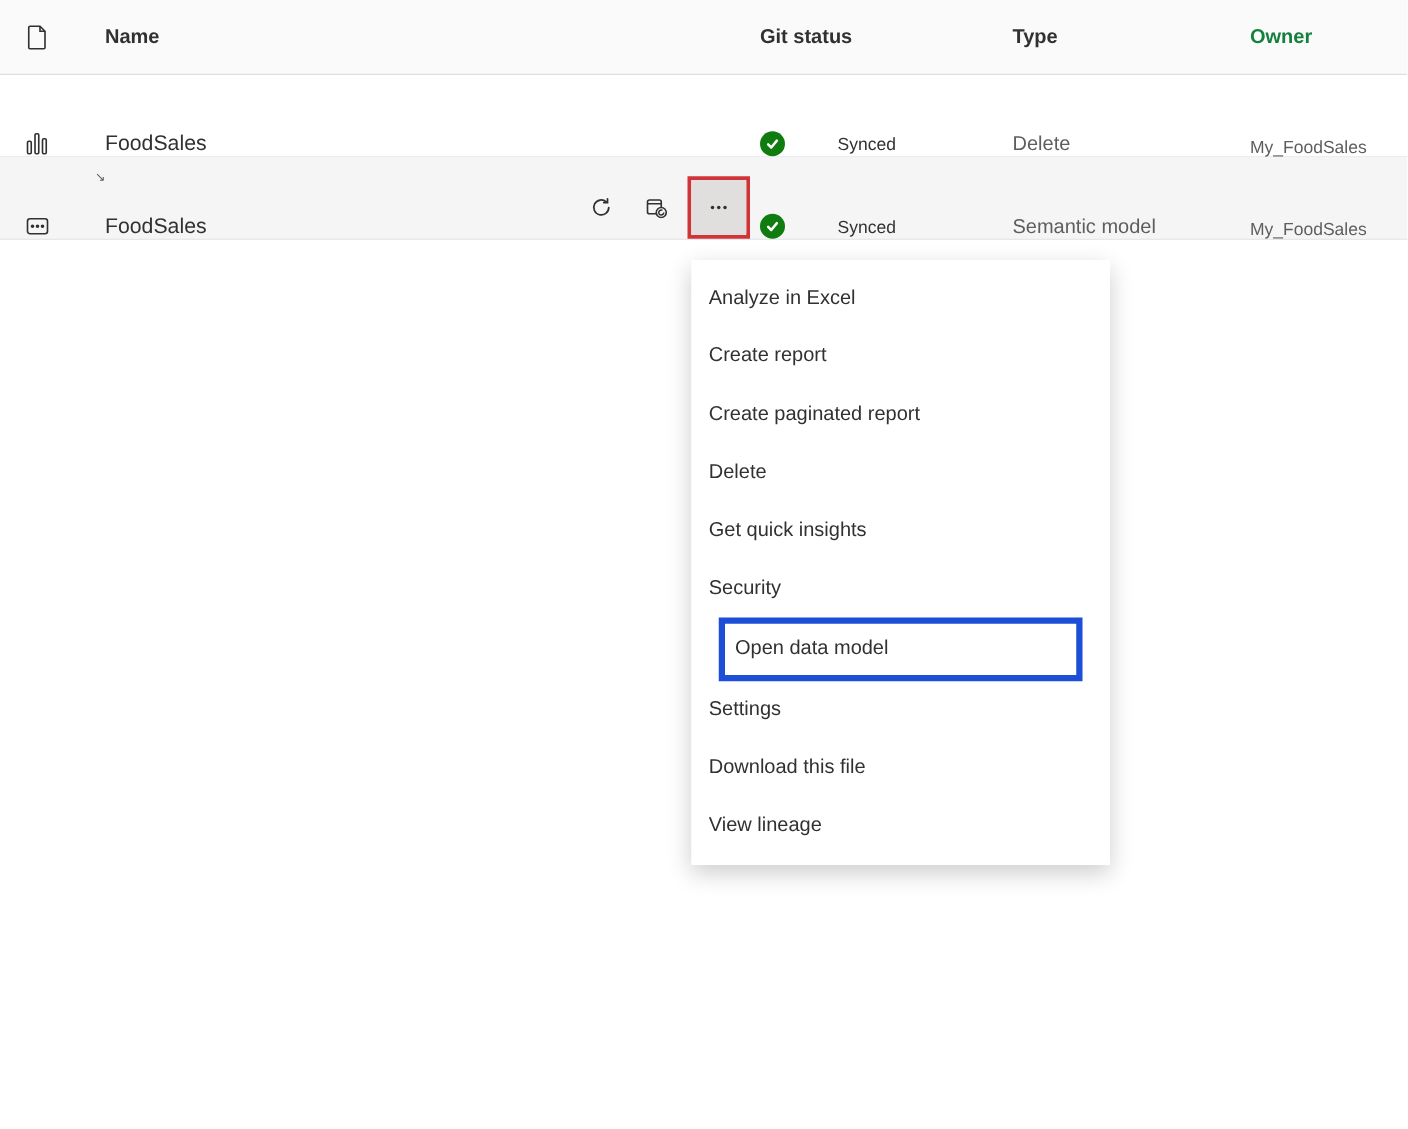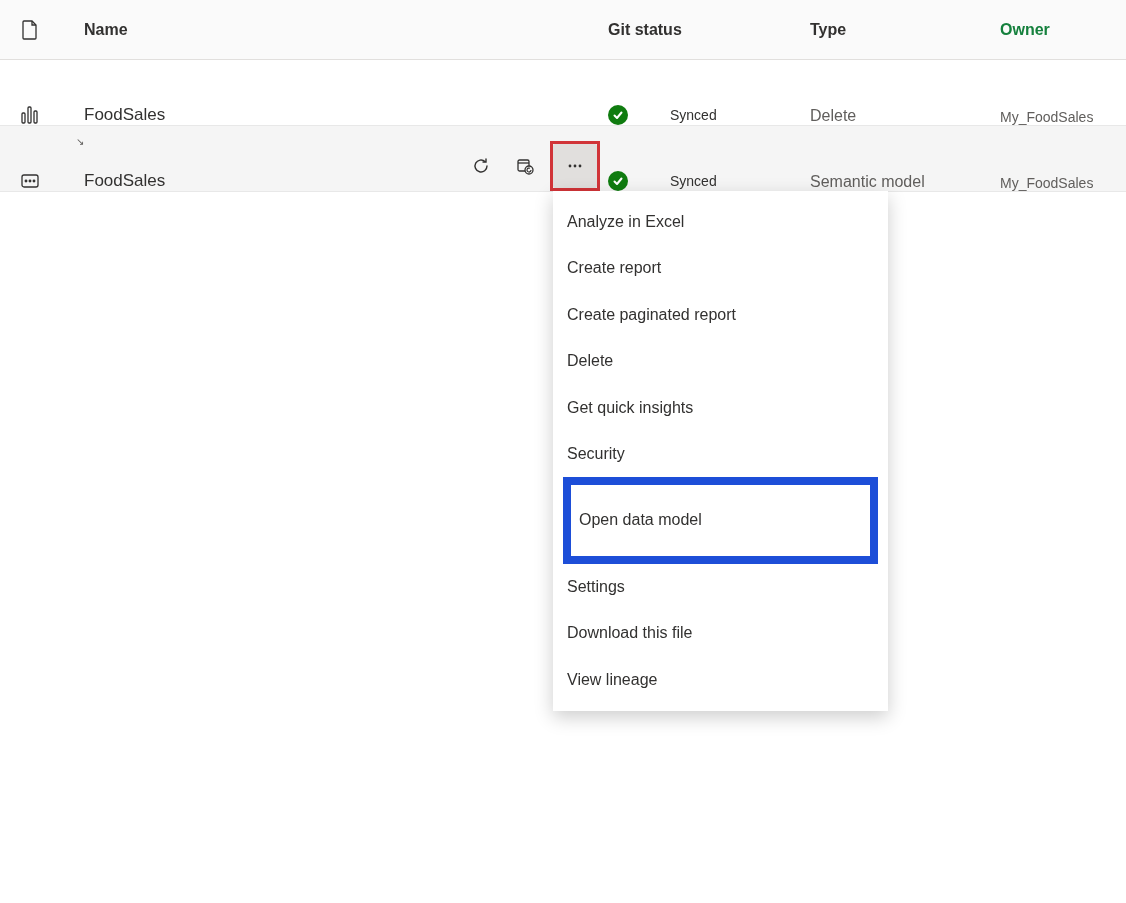--- a/index.html
+++ b/index.html
@@ -98,39 +98,39 @@
     .action-btn.more {
       background: #e1dfdd;
       width: 44px; height: 44px;
     }
     .highlight-more {
       border: 3px solid #d13438;
       padding: 0;
     }
     .context-menu {
       position: absolute;
-      top: 191px;
+      top: 208px;
       left: 553px;
       width: 335px;
       background: #fff;
       box-shadow: 0 6px 18px rgba(0,0,0,0.2);
       padding: 8px 0;
       z-index: 100;
     }
     .menu-item {
       padding: 12px 14px;
       font-size: 16px;
       color: #323130;
       cursor: pointer;
       line-height: 1.4;
     }
     .menu-item.highlighted {
-      border: 8px solid #1d4ed8;
-      margin: 0 10px;
-      padding: 24px 8px;
+      border: 5px solid #1d4ed8;
+      margin: 0 22px;
+      padding: 9px 8px;
     }
     svg { display: block; }
     .caret {
       position: absolute;
       font-size: 10px;
       color: #605e5c;
       left: 76px;
       top: 10px;
     }
   </style>

